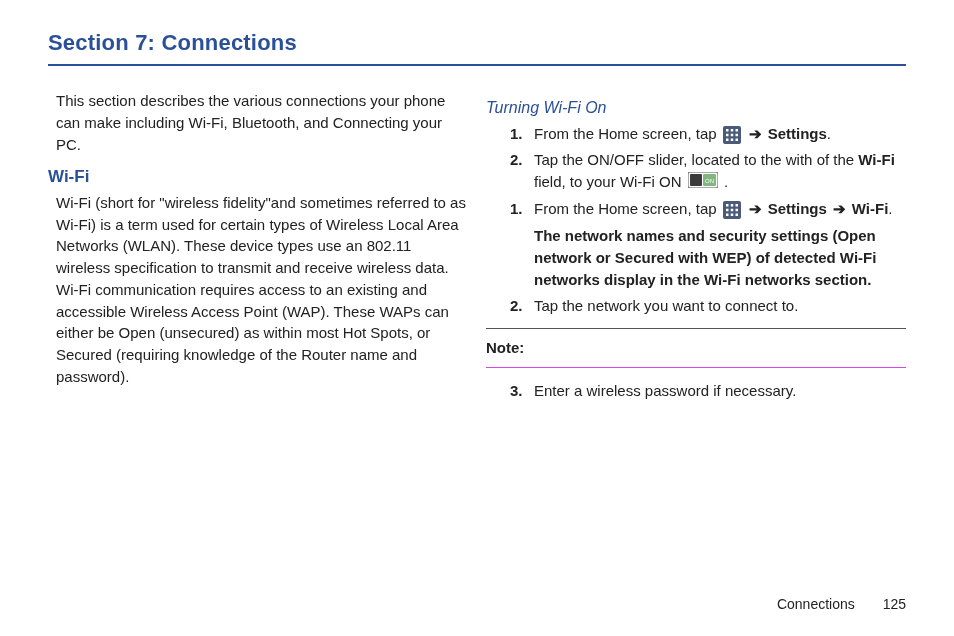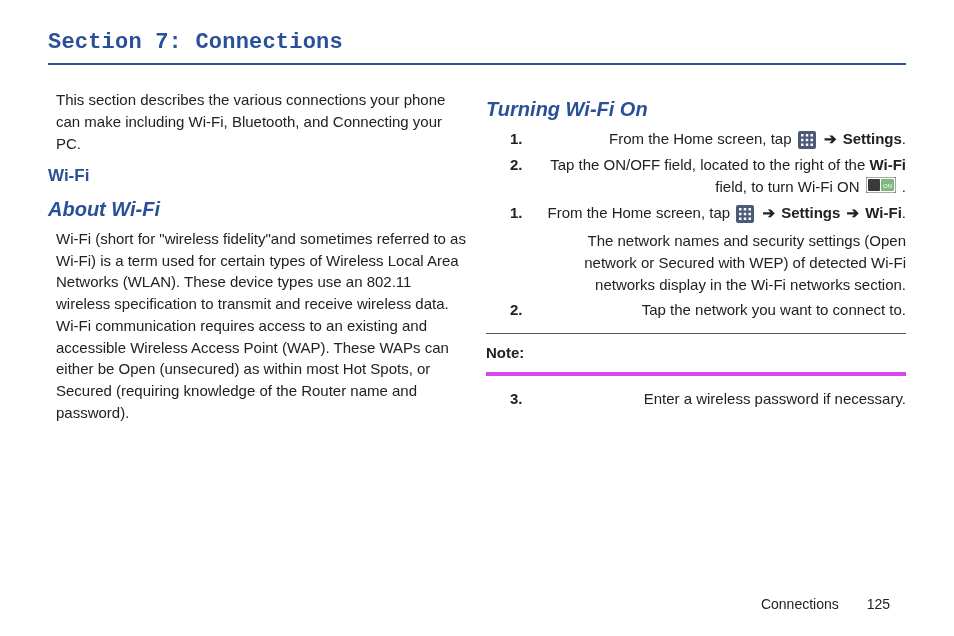--- a/index.html
+++ b/index.html
@@ -14,21 +14,21 @@
   .page {
     padding: 30px 48px 20px 48px;
     box-sizing: border-box;
     height: 100%;
     position: relative;
   }
   .section-title {
     color: #2a5099;
     font-size: 22px;
     font-weight: bold;
-    font-family: Liberation Mono, monospace;
+    font-family: Liberation Sans, sans-serif;
     letter-spacing: 0.2px;
     margin: 0 0 24px 0;
     border-bottom: 2px solid #2a5099;
     padding-bottom: 8px;
   }
   .columns {
     display: flex;
     gap: 18px;
     margin-top: 14px;
   }
@@ -42,85 +42,84 @@
     margin: 0 0 10px 8px;
   }
   .h2 {
     color: #2a5099;
     font-weight: bold;
     font-size: 17px;
     margin: 4px 0 2px 0;
   }
   .h3 {
     color: #2a5099;
-    font-weight: bold;
+    font-weight: normal;
     font-style: italic;
-    font-size: 20px;
+    font-size: 16px;
     margin: 6px 0 4px 0;
   }
   .ol-item {
     display: flex;
     margin: 4px 0 4px 24px;
   }
   .ol-num {
     font-weight: bold;
     min-width: 24px;
   }
   .ol-body {
     flex: 1;
-    text-align: right;
   }
   .ol-sub {
     margin: 6px 0 0 0;
+    font-weight: bold;
   }
   .icon-apps {
     display: inline-block;
     vertical-align: middle;
     margin: 0 2px;
   }
   .icon-apps svg { display: block; }
   .icon-toggle {
     display: inline-block;
     vertical-align: middle;
     margin: 0 2px;
   }
   .arrow {
     font-weight: bold;
     margin: 0 2px;
   }
   .bold { font-weight: bold; }
   .note-rule {
     border-top: 1px solid #555;
-    border-bottom: 4px solid #d946ef;
+    border-bottom: 1px solid #d946ef;
     padding: 8px 0;
     margin: 12px 0 12px 0;
   }
   .note-flex { display: flex; }
   .note-label { font-weight: bold; min-width: 44px; }
   .footer {
     position: absolute;
     bottom: 24px;
-    right: 64px;
+    right: 48px;
     font-size: 14px;
     color: #222;
   }
   .footer .pg { margin-left: 24px; }
 </style>
 </head>
 <body>
 
 <div class="page">
   <h1 class="section-title">Section 7: Connections</h1>
 
   <div class="columns">
 
     <div class="col">
       <p class="body-text">This section describes the various connections your phone can make including Wi-Fi, Bluetooth, and Connecting your PC.</p>
       <div class="h2">Wi-Fi</div>
-      <div class="h3">About Wi-Fi</div>
       <p class="body-text">Wi-Fi (short for "wireless fidelity"and sometimes referred to as Wi-Fi) is a term used for certain types of Wireless Local Area Networks (WLAN). These device types use an 802.11 wireless specification to transmit and receive wireless data. Wi-Fi communication requires access to an existing and accessible Wireless Access Point (WAP). These WAPs can either be Open (unsecured) as within most Hot Spots, or Secured (requiring knowledge of the Router name and password).</p>
     </div>
 
     <div class="col">
       <div class="h3">Turning Wi-Fi On</div>
 
       <div class="ol-item">
         <div class="ol-num">1.</div>
         <div class="ol-body">
           <span>From the Home screen, tap </span>
@@ -141,21 +140,21 @@
             </svg>
           </span>
           <span class="arrow">➔</span>
           <span class="bold">Settings</span><span>.</span>
         </div>
       </div>
 
       <div class="ol-item">
         <div class="ol-num">2.</div>
         <div class="ol-body">
-          <span>Tap the ON/OFF field, located to the right of the </span><span class="bold">Wi-Fi</span><span> field, to turn Wi-Fi ON </span>
+          <span>Tap the ON/OFF slider, located to the with of the </span><span class="bold">Wi-Fi</span><span> field, to your Wi-Fi ON </span>
           <span class="icon-toggle">
             <svg width="30" height="16" viewBox="0 0 30 16">
               <rect x="0" y="0" width="30" height="16" rx="2" fill="#fff" stroke="#555"></rect>
               <rect x="2" y="2" width="12" height="12" rx="1" fill="#3a3a3a"></rect>
               <rect x="15" y="2" width="13" height="12" rx="1" fill="#7fb77e"></rect>
               <text x="21.5" y="11" font-size="6" fill="#fff" text-anchor="middle" font-family="Arial">ON</text>
             </svg>
           </span>
           <span>.</span>
         </div>

